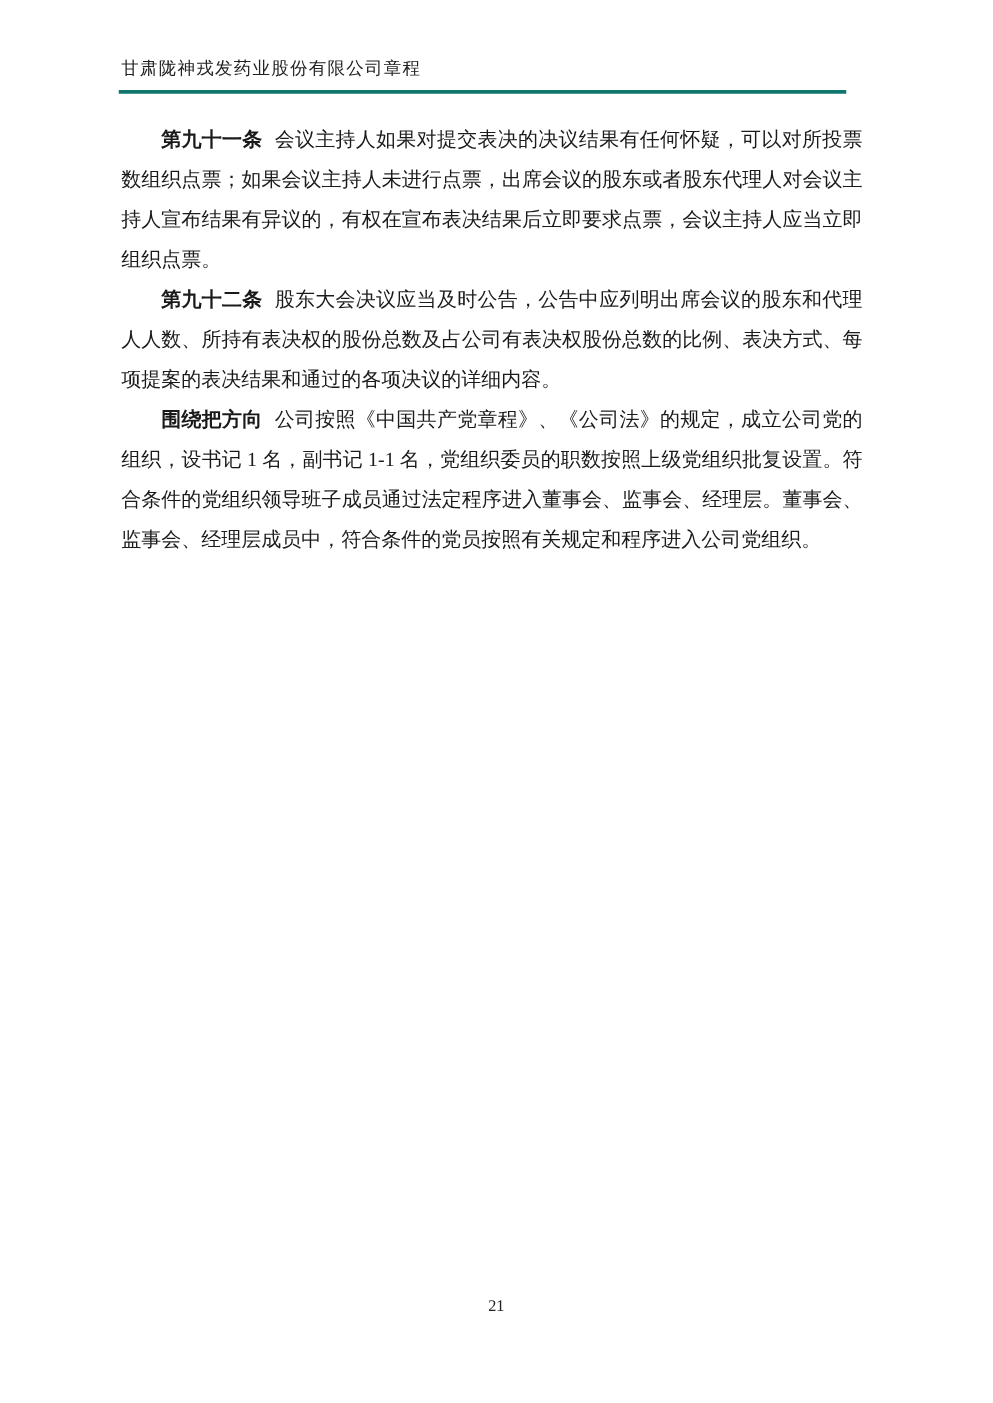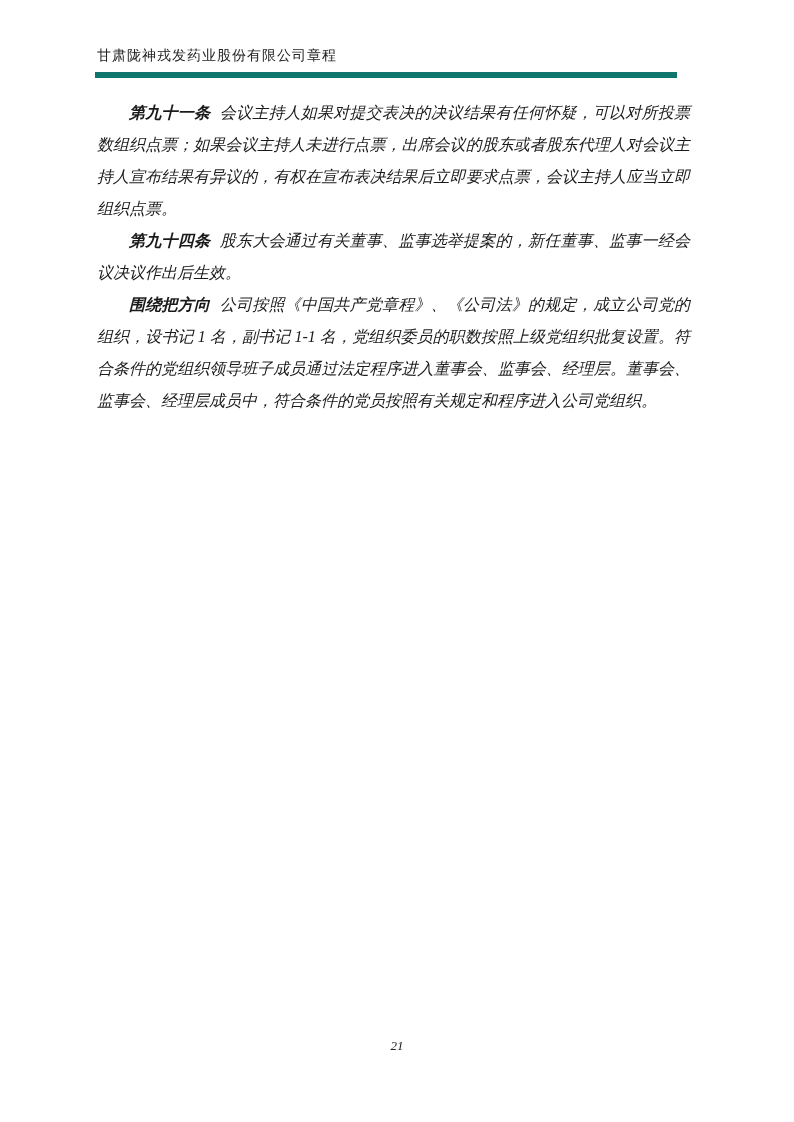--- a/index.html
+++ b/index.html
@@ -16,86 +16,84 @@
     font-family: "Liberation Serif", "DejaVu Serif", serif;
     color: #1a1a1a;
     overflow: hidden;
   }
   .header {
     position: absolute;
     top: 46px;
     left: 95px;
     width: 582px;
     padding: 0 0 6px 2px;
-    border-bottom: 6px solid #0f766e;
+    border-bottom: 3px solid #0f766e;
   }
   .header-title {
     font-size: 14px;
     line-height: 20px;
     letter-spacing: 1px;
     color: #222222;
   }
   .content {
     position: absolute;
     top: 97px;
     left: 97px;
     width: 593px;
     font-size: 16px;
     line-height: 32px;
     text-align: justify;
   }
   p.article {
     margin: 0;
     padding: 0;
     text-indent: 2em;
-    font-style: italic;
   }
   .term {
     font-weight: bold;
     margin-right: 0.6em;
   }
   h2.chapter {
     margin: 0 0 16px 0;
     padding: 0;
     font-size: 18px;
     line-height: 32px;
     font-weight: bold;
     text-align: center;
     text-indent: 0;
   }
   .footer {
     position: absolute;
     top: 1036px;
     left: 0;
     width: 794px;
     text-align: center;
-    font-style: italic;
   }
   .page-number {
     font-size: 13px;
     line-height: 16px;
     color: #222222;
   }
 </style>
 </head>
 <body>
 
 <div class="page">
 
   <div class="header">
     <div class="header-title">甘肃陇神戎发药业股份有限公司章程</div>
   </div>
 
   <div class="content">
 
     <p class="article"><b class="term">第九十一条</b><span>会议主持人如果对提交表决的决议结果有任何怀疑，可以对所投票数组织点票；如果会议主持人未进行点票，出席会议的股东或者股东代理人对会议主持人宣布结果有异议的，有权在宣布表决结果后立即要求点票，会议主持人应当立即组织点票。</span></p>
 
+    <p class="article"><b class="term">第九十二条</b><span>股东大会决议应当及时公告，公告中应列明出席会议的股东和代理人人数、所持有表决权的股份总数及占公司有表决权股份总数的比例、表决方式、每项提案的表决结果和通过的各项决议的详细内容。</span></p>
 
 
-    <p class="article"><b class="term">第九十四条</b><span>股东大会通过有关董事、监事选举提案的，新任董事、监事一经会议决议作出后生效。</span></p>
 
 
 
     <p class="article"><b class="term">围绕把方向</b><span>公司按照《中国共产党章程》、《公司法》的规定，成立公司党的组织，设书记 1 名，副书记 1-1 名，党组织委员的职数按照上级党组织批复设置。符合条件的党组织领导班子成员通过法定程序进入董事会、监事会、经理层。董事会、监事会、经理层成员中，符合条件的党员按照有关规定和程序进入公司党组织。</span></p>
 
 
 
   </div>
 
   <div class="footer">

